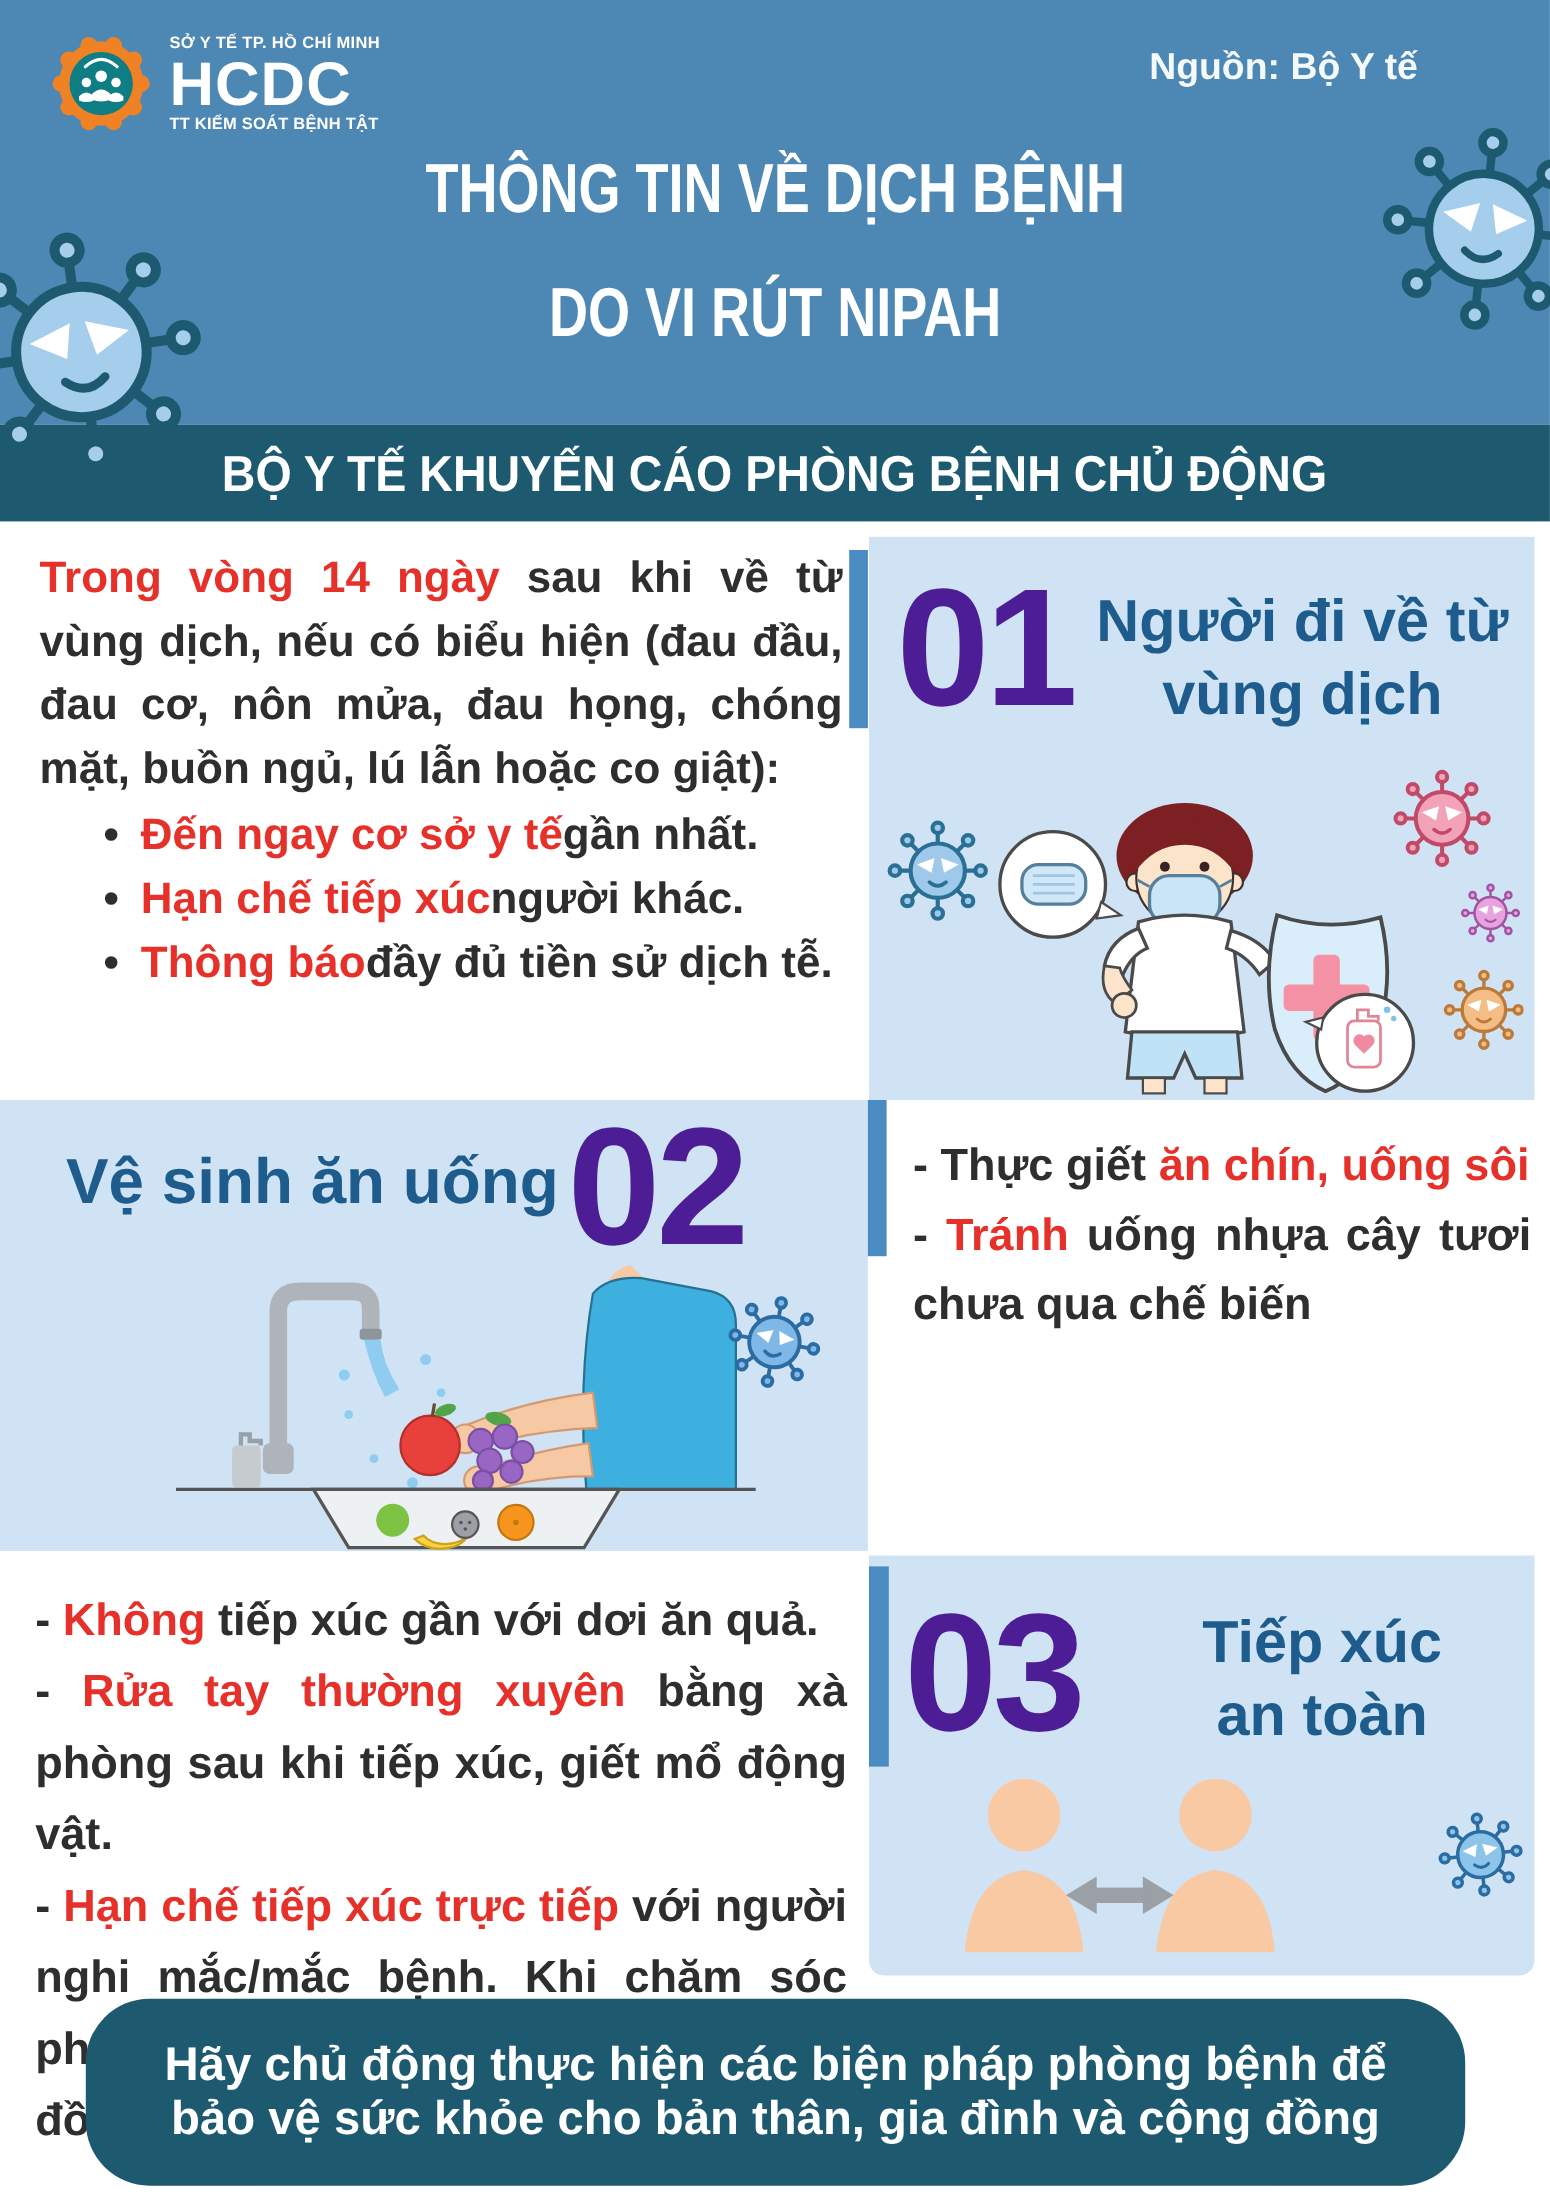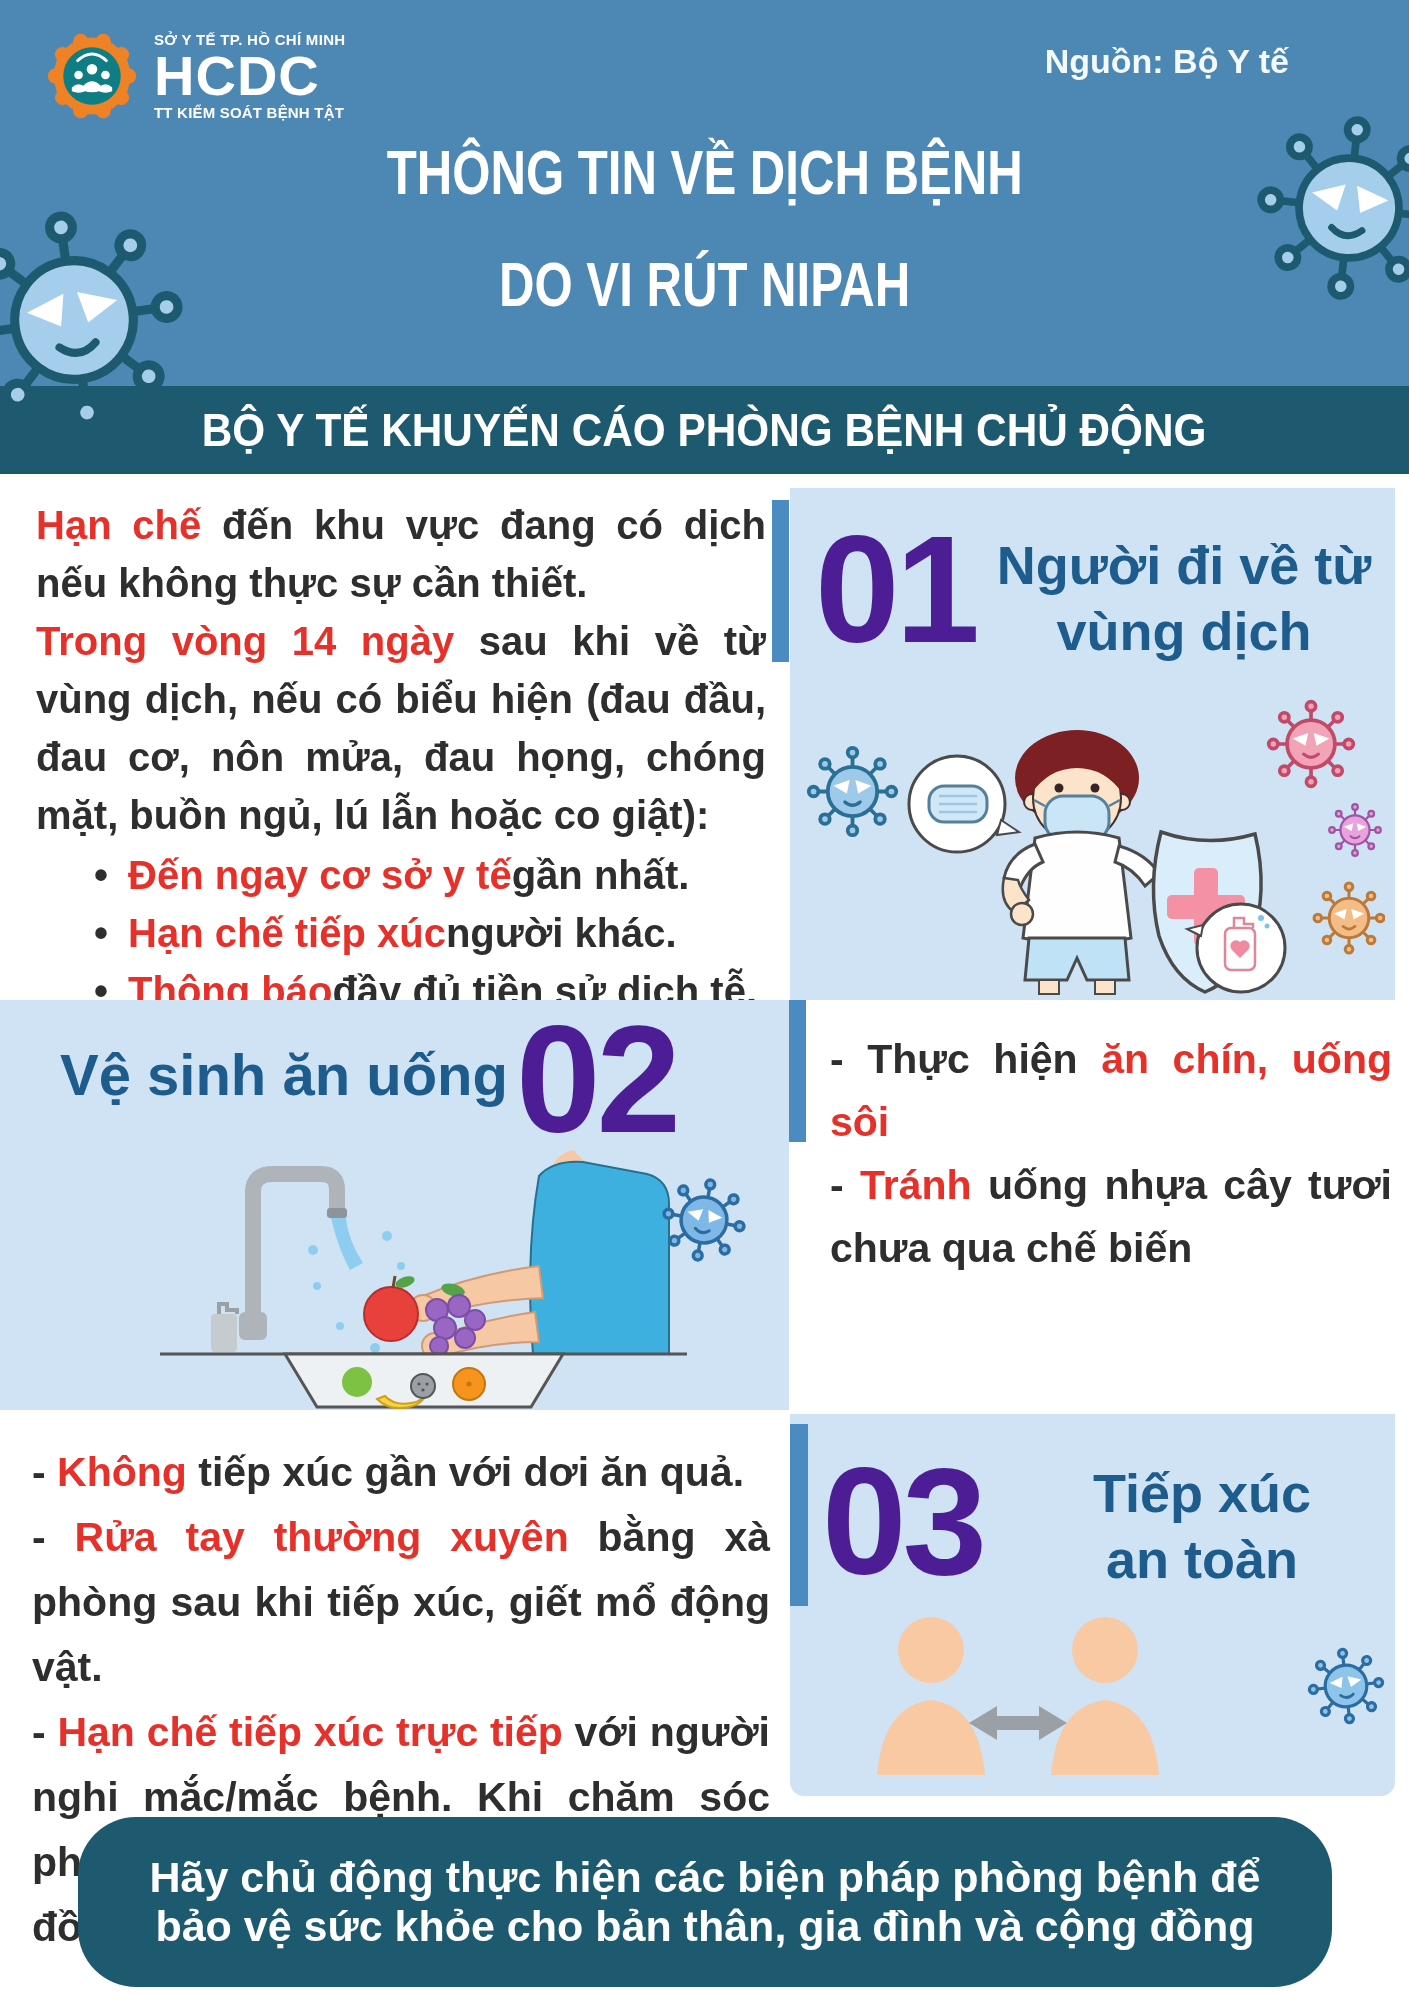--- a/index.html
+++ b/index.html
@@ -165,21 +165,20 @@
     </svg>
 
   <div class="panel panel1"></div>
   <div class="accent-bar bar1"></div>
   <div class="big-num num1">01</div>
   <div class="sec-heading heading1">
     <div>Người đi về từ</div>
     <div>vùng dịch</div>
   </div>
   <div class="body-text text1">
-    <p><span class="red">Hạn chế </span><span>đến khu vực đang có dịch nếu không thực sự cần thiết.</span></p>
     <p><span class="red">Trong vòng 14 ngày </span><span>sau khi về từ vùng dịch, nếu có biểu hiện (đau đầu, đau cơ, nôn mửa, đau họng, chóng mặt, buồn ngủ, lú lẫn hoặc co giật):</span></p>
     <div class="bullets">
       <div class="bullet">
           <span class="red">Đến ngay cơ sở y tế </span>
           <span>gần nhất.</span>
         </div>
       <div class="bullet">
           <span class="red">Hạn chế tiếp xúc </span>
           <span>người khác.</span>
         </div>
@@ -237,21 +236,21 @@
       <circle cx="456" cy="232" r="3" fill="#7fc4e8"></circle>
         <circle cx="462" cy="240" r="2.5" fill="#7fc4e8"></circle>
     </g>
   </svg>
 
   <div class="panel panel2"></div>
   <div class="accent-bar bar2"></div>
   <div class="big-num num2">02</div>
   <div class="sec-heading heading2">Vệ sinh ăn uống</div>
   <div class="body-text text2">
-    <p><span>- Thực hiện </span><span class="red">ăn chín, uống sôi</span></p>
+    <p><span>- Thực giết </span><span class="red">ăn chín, uống sôi</span></p>
     <p><span>- </span><span class="red">Tránh</span><span> uống nhựa cây tươi chưa qua chế biến</span></p>
   </div>
 
   <svg class="illu2" viewBox="0 0 580 295">
     <g>
       <rect x="76" y="198" width="26" height="38" rx="4" fill="#c6cbd0"></rect>
       <path d="M84 198 v-10 h8 v6 h10 v4" fill="none" stroke="#9aa0a6" stroke-width="4"></path>
     </g>
     <g>
       <path d="M118 198 L118 76 Q118 58 138 58 L186 58 Q202 58 202 74 L202 96" fill="none" stroke="#aeb4ba" stroke-width="16" stroke-linecap="round"></path>

